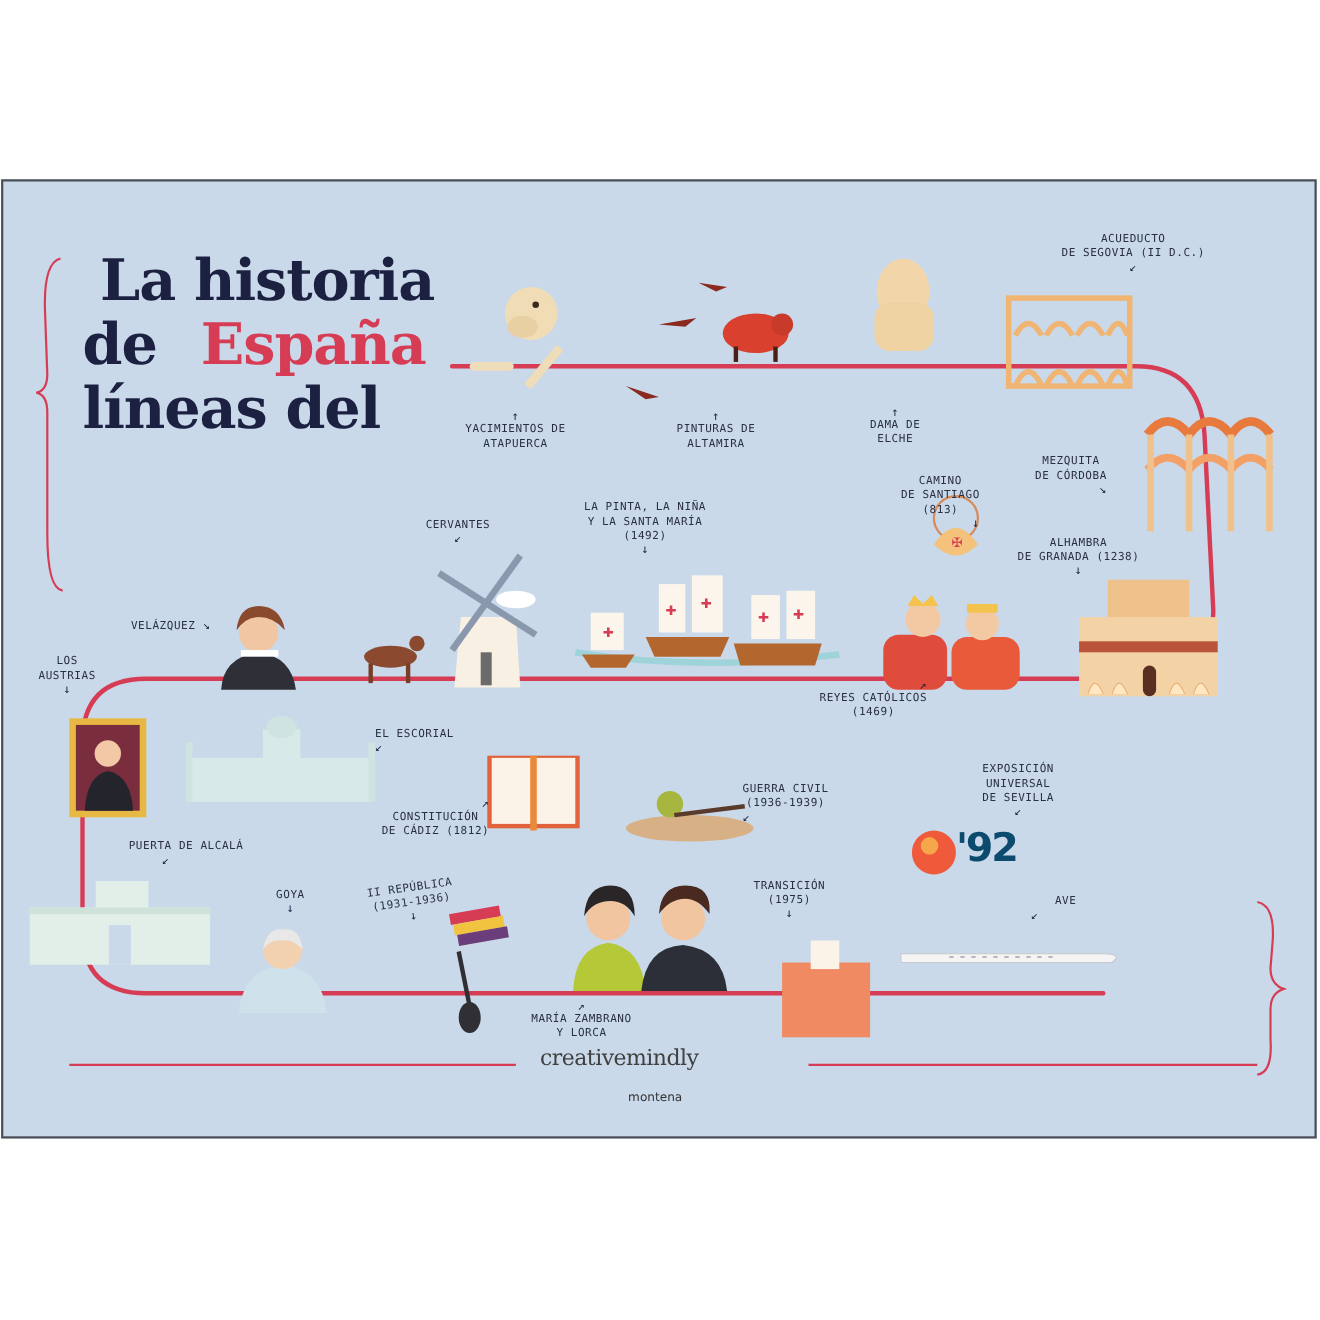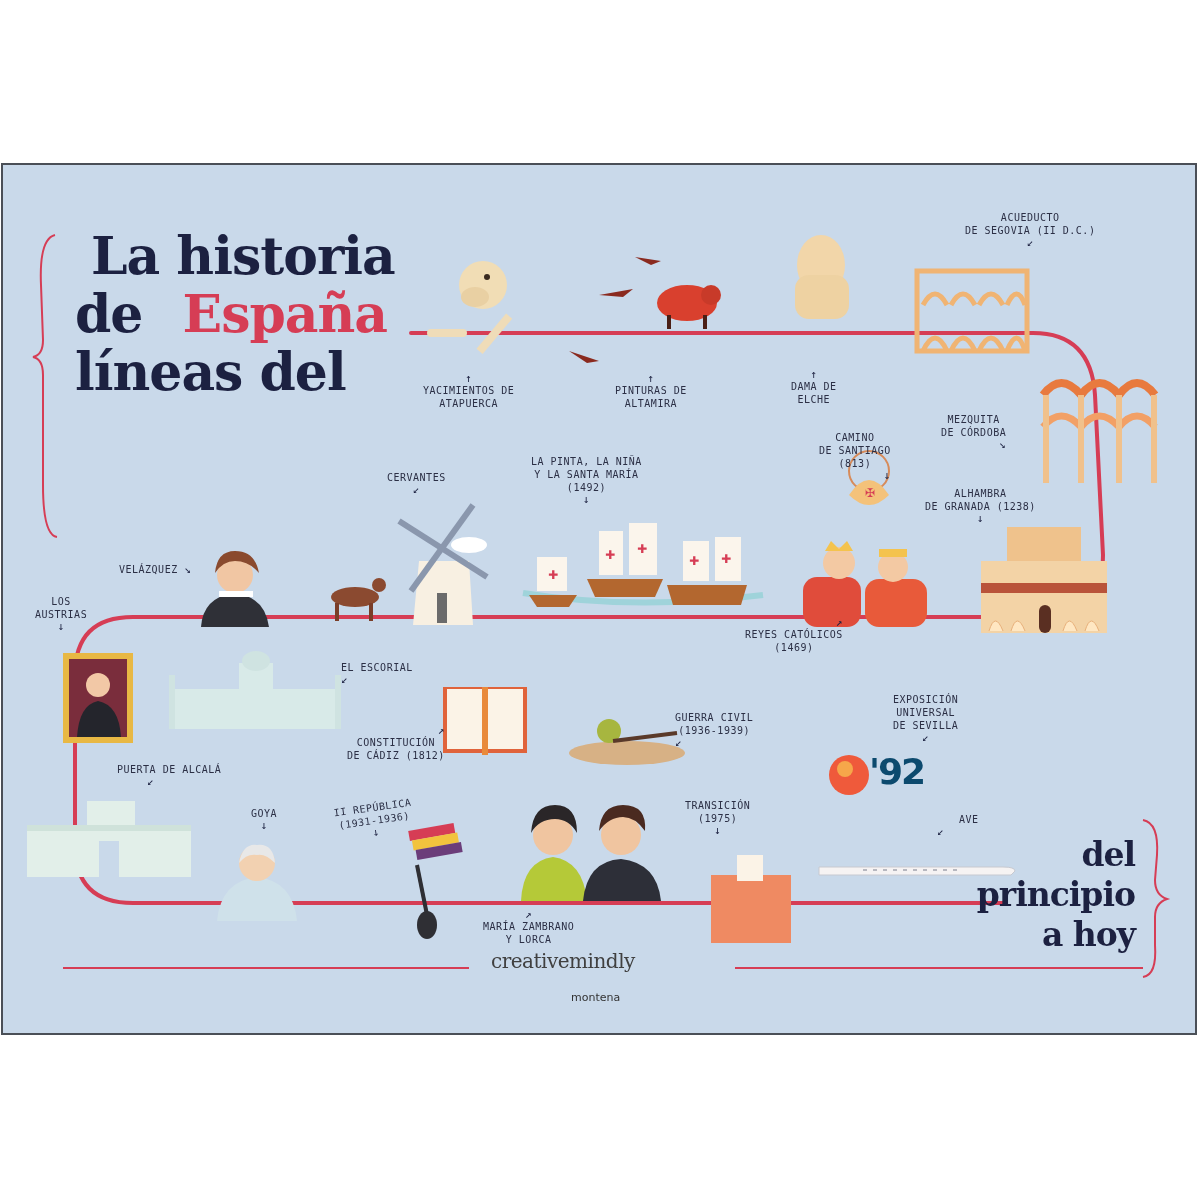--- a/index.html
+++ b/index.html
@@ -209,25 +209,20 @@
       <line x1="860" y1="705" x2="960" y2="705" stroke="#7a7f8c" stroke-dasharray="4 6"></line>
     </g>
   </svg>
 
   <div class="title" style="top:65px; left:72px;">
     <span class="l1">La historia</span>
     <span class="l2"><span>de </span><span class="red">España</span></span>
     <span class="l4">líneas del</span>
   </div>
 
-  <div class="subtitle" style="top:670px; right:60px;">
-    <div>del</div>
-    <div>principio</div>
-    <div>a hoy</div>
-  </div>
 
   <div class="label" style="left:420px; top:208px;">
     <div class="arrow" style="position:static">↑</div>
     <div>Yacimientos de</div>
     <div>Atapuerca</div>
   </div>
   <div class="label" style="left:612px; top:208px;">
     <div class="arrow" style="position:static">↑</div>
     <div>Pinturas de</div>
     <div>Altamira</div>

